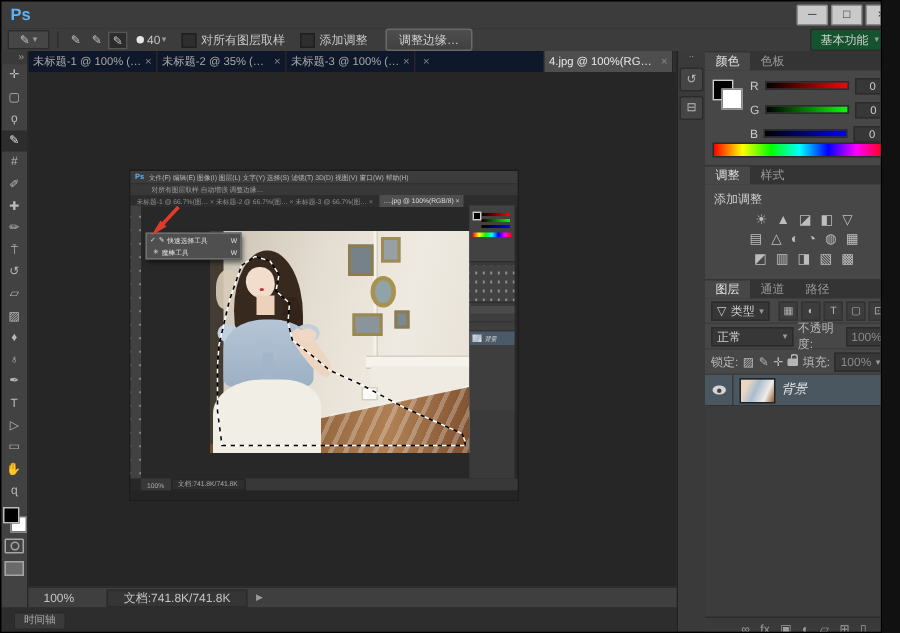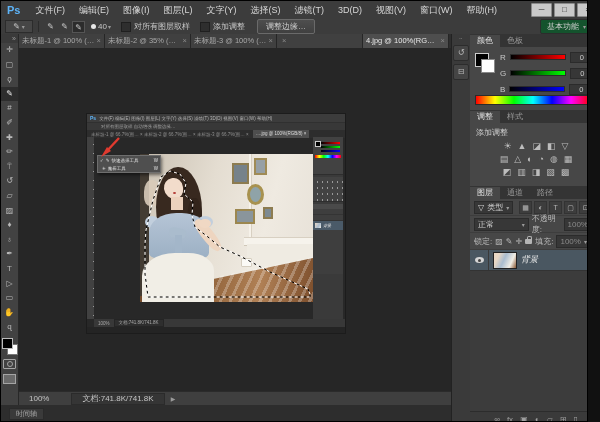--- a/index.html
+++ b/index.html
@@ -21,21 +21,21 @@
   .modes div:nth-of-type(3){background:#2c2c2c;border:1px solid #555;box-sizing:border-box;}
   .brush-widget{margin-left:6px;display:flex;align-items:center;gap:1px;color:#c5c5c5;}
   .brush-dot{width:5px;height:5px;border-radius:50%;background:#e5e5e5;margin-right:1px;}
   .dd{color:#9a9a9a;font-size:6px;}
   .chk{width:8px;height:8px;background:#2e2e2e;border:1px solid #1f1f1f;margin:0 3px 0 10px;}
   .chk-label{color:#c9c9c9;font-size:8px;}
   .refine-btn{margin-left:12px;padding:1px 8px;font-size:8px;color:#d0d0d0;border:1px solid #6a6a6a;border-radius:2px;background:linear-gradient(#4e4e4e,#404040);}
   .workspace-btn{margin-left:auto;margin-right:8px;padding:1px 6px;font-size:8px;color:#d0d0d0;background:#14532d;border:1px solid #2c2c2c;border-radius:2px;display:flex;gap:4px;align-items:center;}
   
   .tabsrow{left:18px;top:33px;width:432px;height:14px;background:#2e2e2e;display:flex;}
-  .tab{width:86px;box-sizing:border-box;background:#404040;border-right:1px solid #262626;color:#a8a8a8;font-size:7.5px;line-height:14px;padding:0 3px;display:flex;white-space:nowrap;overflow:hidden;}
+  .tab{width:86px;box-sizing:border-box;background:#0f172a;border-right:1px solid #262626;color:#a8a8a8;font-size:7.5px;line-height:14px;padding:0 3px;display:flex;white-space:nowrap;overflow:hidden;}
   .tab .tab-label{overflow:hidden;text-overflow:ellipsis;flex:1;}
   .tab .tab-close{color:#8a8a8a;padding-left:2px;}
   .tab.active{background:#4e4e4e;color:#e8e8e8;}
   
   .toolbar{left:0;top:33px;width:18px;height:371px;background:#424242;border-right:1px solid #282828;box-sizing:border-box;display:flex;flex-direction:column;align-items:center;}
   .collapse{font-size:7px;color:#9a9a9a;line-height:9px;height:9px;width:100%;text-align:right;padding-right:2px;box-sizing:border-box;background:#3a3a3a;}
   .tools{display:flex;flex-direction:column;width:100%;}
   .tools div.tool{height:14.6px;line-height:14.6px;text-align:center;color:#b9b9b9;font-size:8px;}
   .tools div.tool:nth-of-type(4){background:#2d2d2d;color:#e8e8e8;}
   .swatches{position:relative;width:16px;height:17px;margin-top:3px;}
@@ -159,34 +159,20 @@
   .bottomstrip{left:0;top:404px;width:450px;height:18px;background:#2d2d2d;}
   .timeline-tab{position:absolute;left:8px;top:3px;background:#3a3a3a;border:1px solid #2a2a2a;color:#aaa;font-size:7px;line-height:10px;padding:0 6px;}
 </style>
 </head>
 <body>
 
 <div id="app">
 
   <div class="menubar abs">
     <span class="ps-logo">Ps</span>
-    <div class="menus">
-
-    <div class="menu-item">文件(F)</div>
-        <div class="menu-item">编辑(E)</div>
-        <div class="menu-item">图像(I)</div>
-        <div class="menu-item">图层(L)</div>
-        <div class="menu-item">文字(Y)</div>
-        <div class="menu-item">选择(S)</div>
-        <div class="menu-item">滤镜(T)</div>
-        <div class="menu-item">3D(D)</div>
-        <div class="menu-item">视图(V)</div>
-        <div class="menu-item">窗口(W)</div>
-        <div class="menu-item">帮助(H)</div>
-      </div>
     <div class="win-controls">
       <span class="win-btn">─</span>
       <span class="win-btn">□</span>
       <span class="win-btn">×</span>
     </div>
   </div>
 
   <div class="optionsbar abs">
     <div class="tool-preset">
       <span>✎</span>

